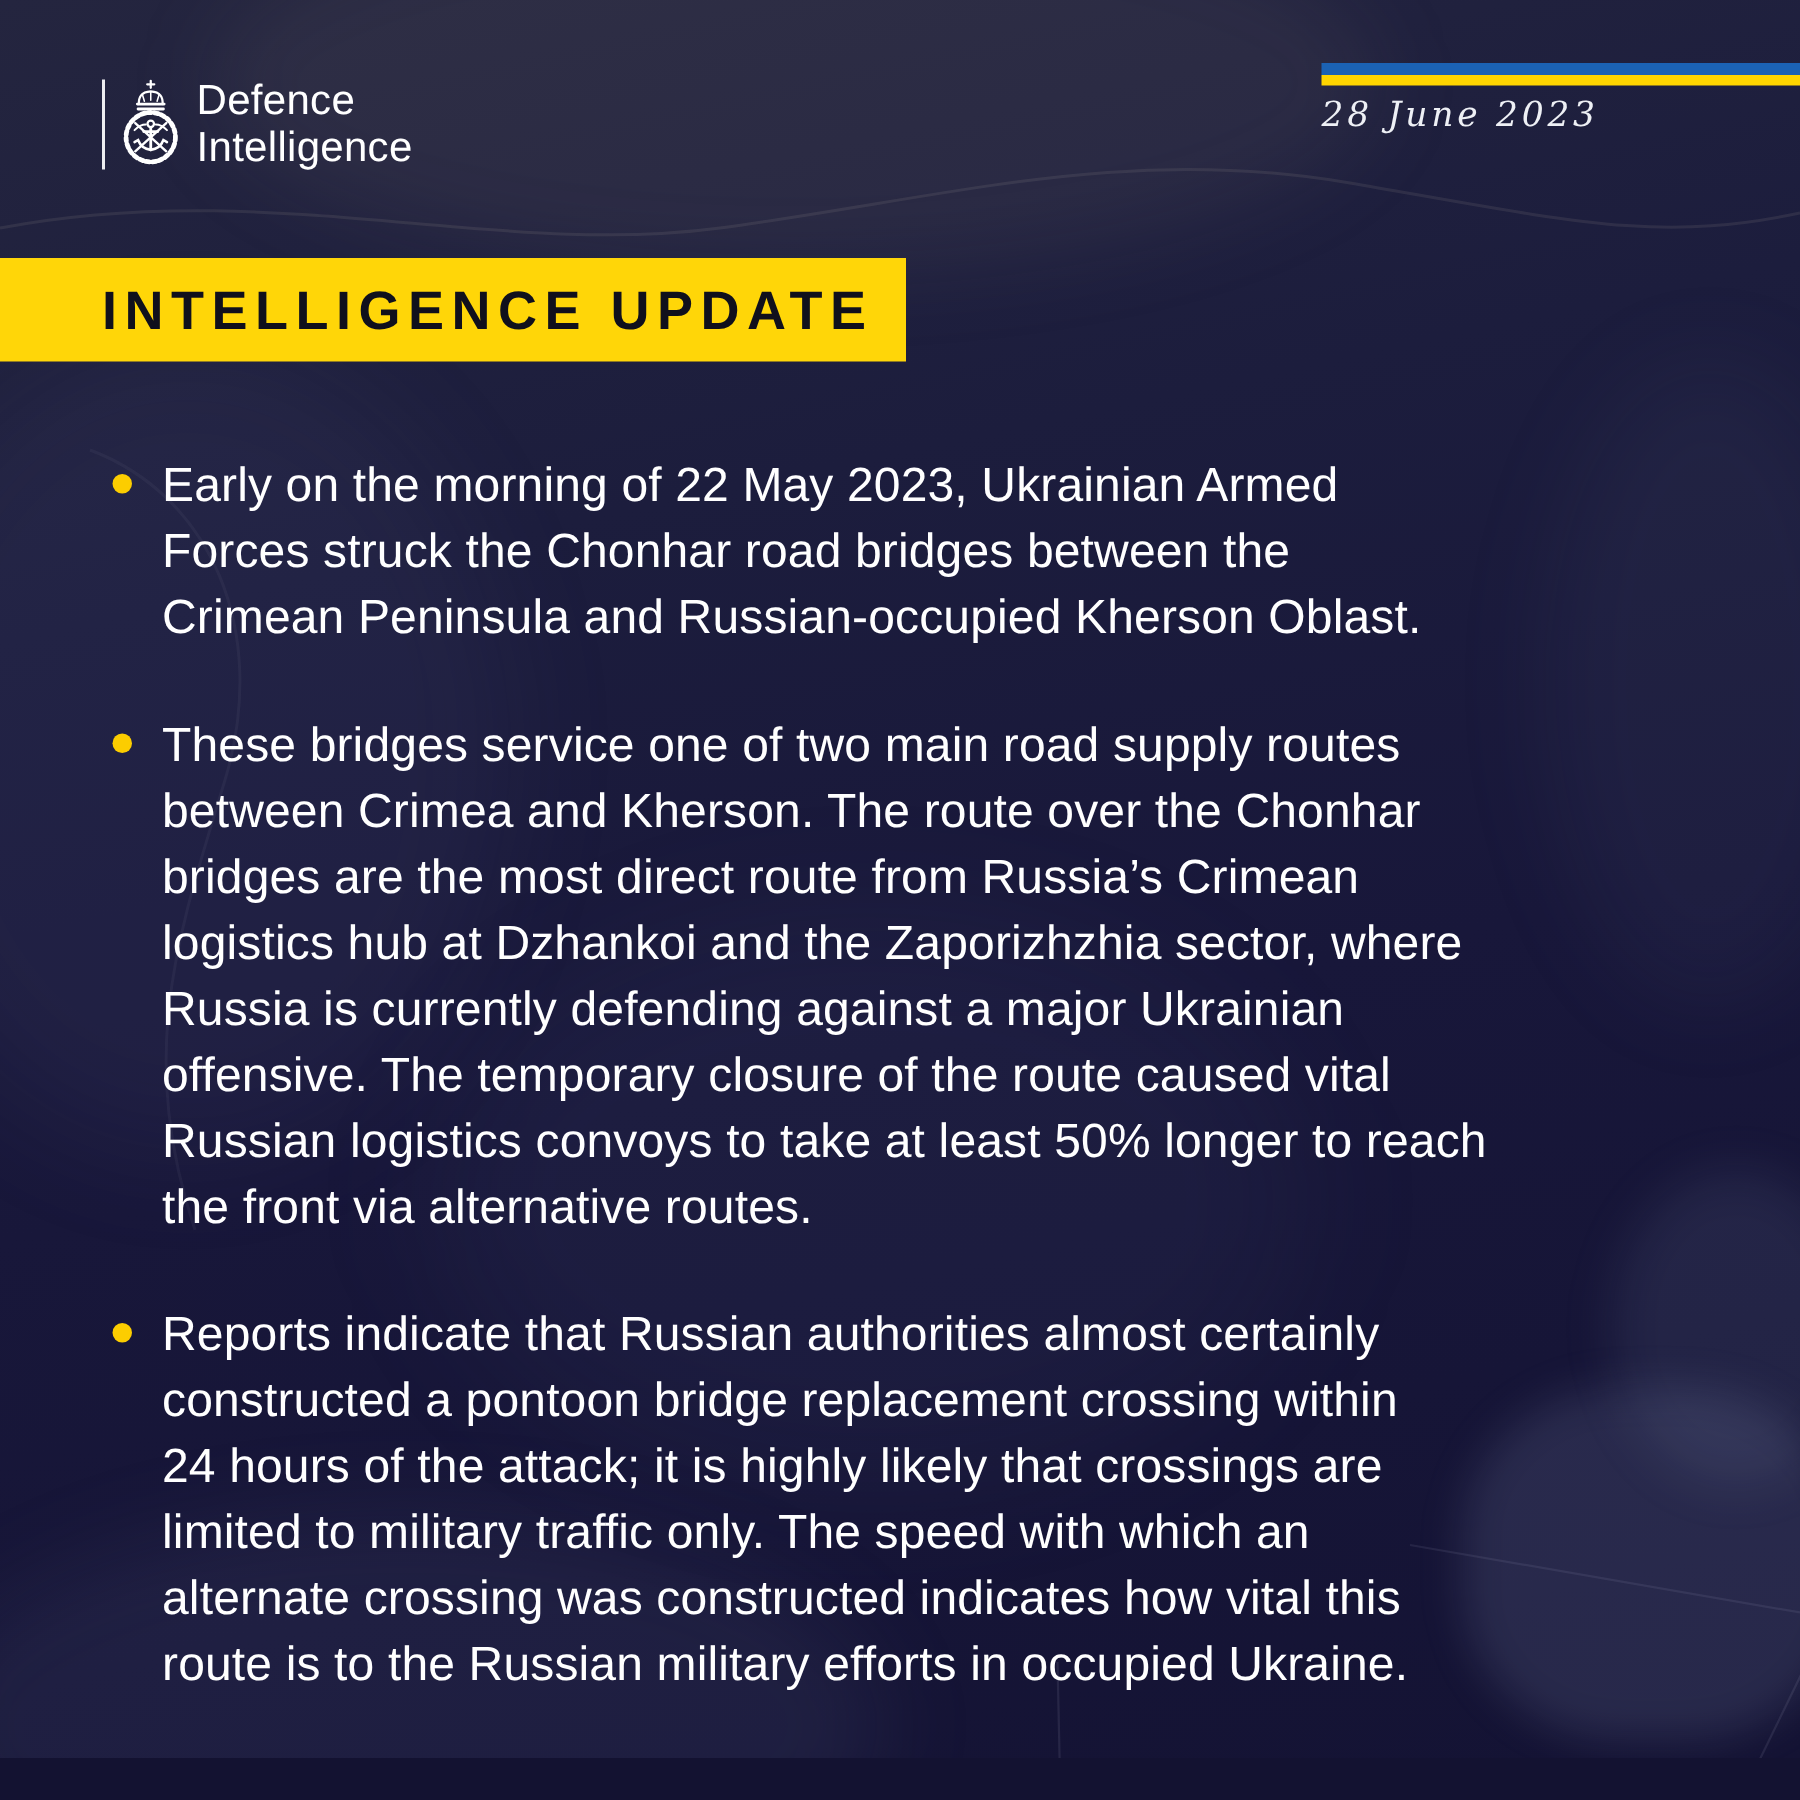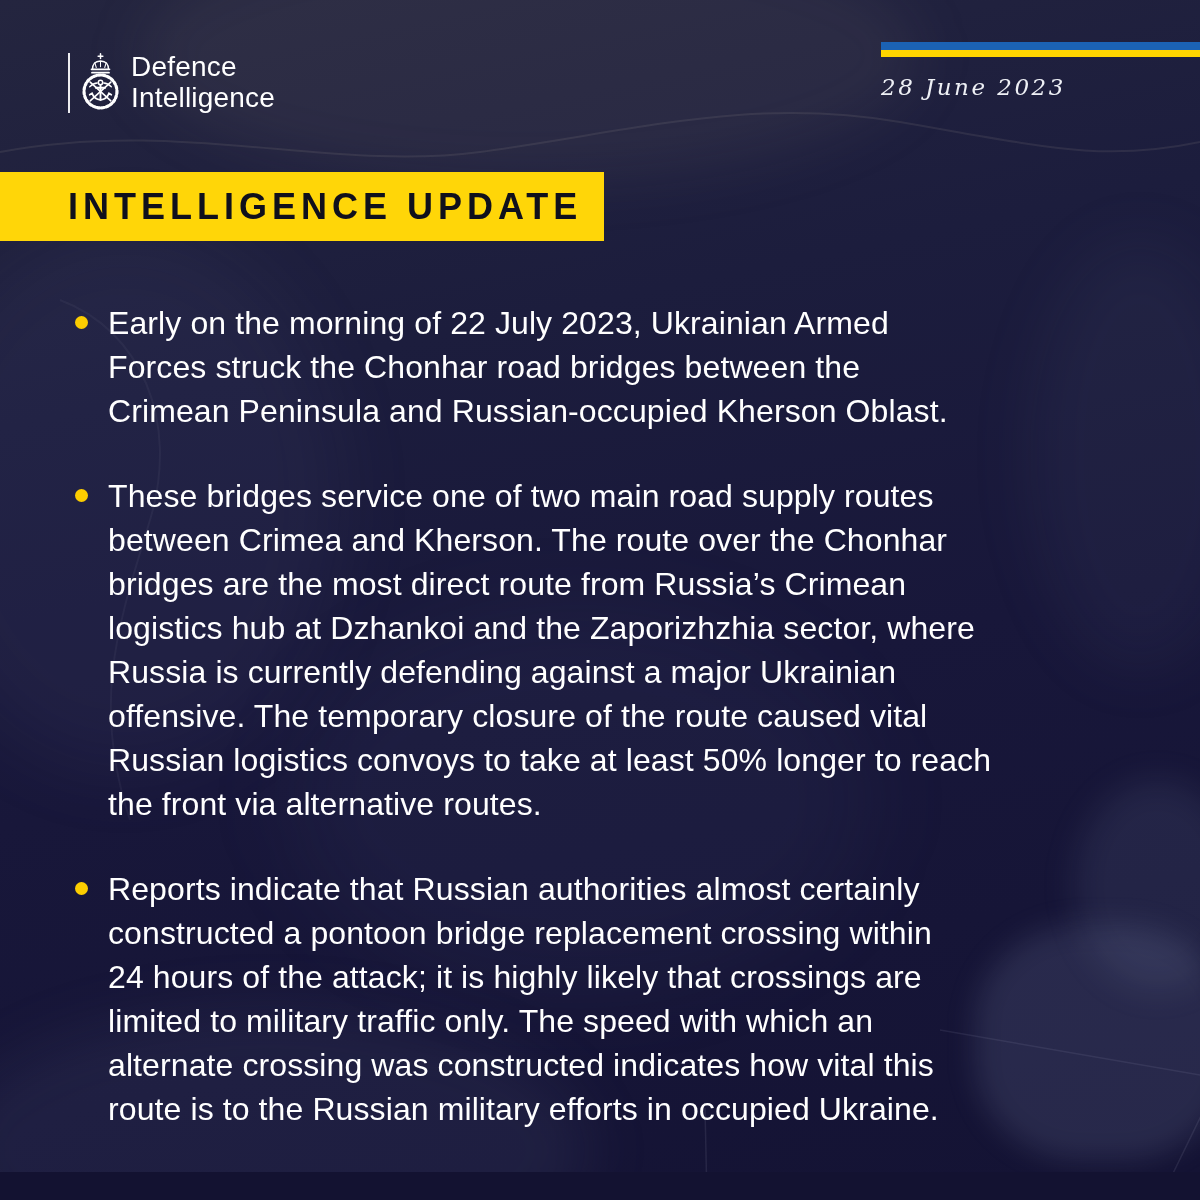--- a/index.html
+++ b/index.html
@@ -41,21 +41,21 @@
   .masthead { position: absolute; left: 881px; top: 42px; width: 319px; }
   .flag { width: 319px; }
   .flag-blue   { height: 8px; background: var(--flag-blue, #1b62b4); }
   .flag-yellow { height: 7px; background: var(--flag-yellow, #ffd500); }
   .masthead-title {
     margin-top: 17px;
     font-size: 20px; letter-spacing: 4.2px;
     color: #f5f5f8; white-space: nowrap;
   }
   .masthead-date {
-    margin-top: 17px;
+    margin-top: 7px;
     font-family: "DejaVu Serif", serif; font-style: italic;
     font-size: 23px; letter-spacing: 2.5px; color: #eef0f5;
   }
 
   
   .banner {
     position: absolute; left: 0; top: 172px;
     width: 604px; height: 69px; box-sizing: border-box;
     background: var(--banner-yellow, #ffd608);
     display: flex; align-items: center; padding-left: 68px;
@@ -134,21 +134,21 @@
     <div class="masthead-date">28 June 2023</div>
   </div>
 
   <div class="banner">
     <span class="banner-label">INTELLIGENCE UPDATE</span>
   </div>
 
   <main class="bullets">
     <div class="bullet">
       <span class="dot"></span>
-      <p class="bullet-text">Early on the morning of 22 July 2023, Ukrainian Armed
+      <p class="bullet-text">Early on the morning of 22 May 2023, Ukrainian Armed
 Forces struck the Chonhar road bridges between the
 Crimean Peninsula and Russian-occupied Kherson Oblast.</p>
     </div>
     <div class="bullet">
       <span class="dot"></span>
       <p class="bullet-text">These bridges service one of two main road supply routes
 between Crimea and Kherson. The route over the Chonhar
 bridges are the most direct route from Russia’s Crimean
 logistics hub at Dzhankoi and the Zaporizhzhia sector, where
 Russia is currently defending against a major Ukrainian

